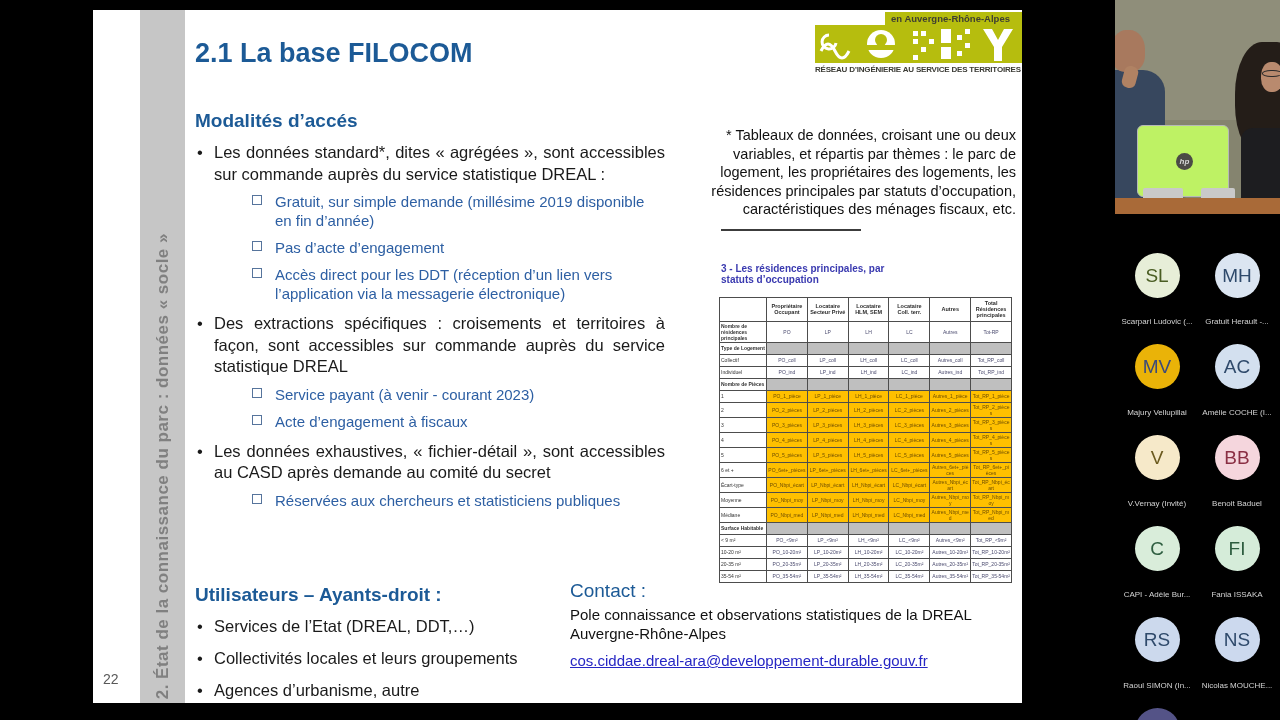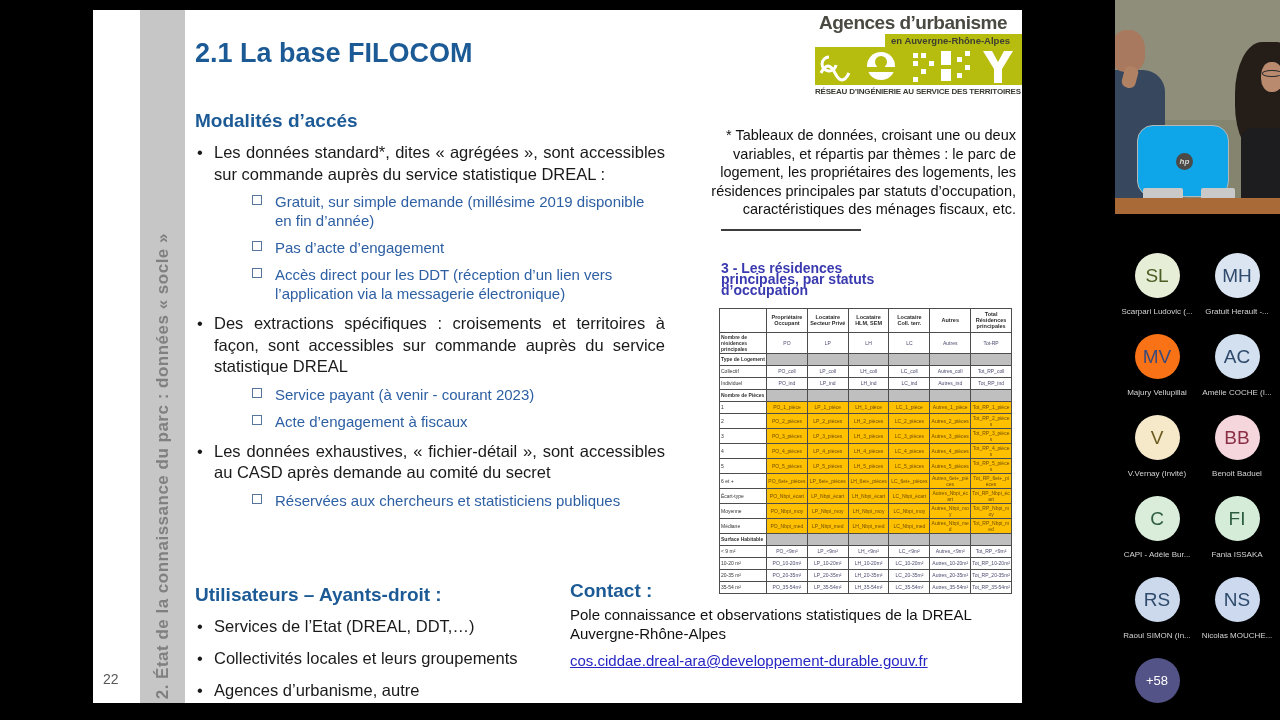--- a/index.html
+++ b/index.html
@@ -41,36 +41,36 @@
   .plain-bullets { list-style:none; }
   .plain-bullets li { position:relative; padding-left:19px; font-size:16.5px; line-height:21px;
                       color:#1a1a1a; margin-bottom:11px; }
   .plain-bullets li::before { content:"•"; position:absolute; left:2px; top:0; }
 
   
   .rightcol { position:absolute; left:608px; top:116px; width:315px; }
   .note { font-size:14.5px; line-height:18.5px; color:#111; text-align:right; }
   .caption-block { margin:10px 0 0 20px; }
   .caption-line { width:140px; border-top:2px solid #3c3c3c; margin-bottom:2px; }
-  .table-caption { font-size:14px; font-weight:bold; color:#3a3ab0; line-height:11px; width:170px;margin-top:32px; }
+  .table-caption { font-size:10px; font-weight:bold; color:#3a3ab0; line-height:11px; width:170px;margin-top:32px; }
 
   table.filocom { border-collapse:collapse; margin:12px 0 0 18px; width:293px; table-layout:fixed; }
   table.filocom th, table.filocom td { border:1px solid #4d4d4d; font-size:5px; line-height:6px;
         padding:1px; text-align:center; overflow-wrap:anywhere; color:#4a4a6e; height:12px; vertical-align:middle; }
   table.filocom col.rowhead { width:47px; }
   table.filocom thead th { font-size:5.5px; font-weight:bold; color:#2b2b2b; height:24px; }
   table.filocom .rowlabel { text-align:left; background:#fff; color:#333; }
   table.filocom .bold { font-weight:bold; }
   tr.section td { background:#bfbfbf; }
   tr.yellow td { background:#ffc000; color:#6e4d00; }
   tr.yellow td.rowlabel { background:#fff; color:#333; }
   tr.section td.rowlabel { background:#fff; }
 
   .contact { position:absolute; left:477px; top:570px; width:450px; }
-  .contact-heading { font-size:19px; font-weight:bold; color:#1c5a96; }
+  .contact-heading { font-size:19px; font-weight:normal; color:#1c5a96; }
   .contact-body { font-size:15px; line-height:19px; color:#111; margin-top:3px; }
   .contact-link { display:inline-block; font-size:15px; color:#2626c4; text-decoration:underline; margin-top:9px; }
 
   
   .video { position:absolute; left:1115px; top:0; width:165px; height:214px; background:#8f8e7a; overflow:hidden; }
   .wall-shade { position:absolute; left:0; top:120px; width:165px; height:94px; background:#85846f; }
   .person-left-body { position:absolute; left:-18px; top:70px; width:68px; height:130px;
         background:#37475e; border-radius:18px 22px 0 0; }
   .person-left-head { position:absolute; left:-4px; top:30px; width:34px; height:42px;
         background:#a8795e; border-radius:45% 45% 40% 40%; }
@@ -78,53 +78,52 @@
         background:#b08263; border-radius:6px; transform:rotate(15deg); }
   .person-right-hair { position:absolute; left:120px; top:42px; width:60px; height:115px;
         background:#241d18; border-radius:45% 30% 35% 45%; }
   .person-right-face { position:absolute; left:146px; top:62px; width:22px; height:30px;
         background:#b98a6e; border-radius:45%; }
   .person-right-glasses { position:absolute; left:147px; top:70px; width:20px; height:7px;
         border:1.5px solid #2b2b2b; border-radius:45%; background:transparent; }
   .person-right-body { position:absolute; left:126px; top:128px; width:54px; height:80px;
         background:#1d1d20; border-radius:12px 12px 0 0; }
   .laptop { position:absolute; left:22px; top:125px; width:92px; height:72px;
-        background:#0ea5e9; border-radius:16px; border:1px solid #b7b9b8; }
+        background:#bef264; border-radius:6px; border:1px solid #b7b9b8; }
   .hp-logo { position:absolute; left:38px; top:27px; width:17px; height:17px; border-radius:50%;
         background:#4b4a46; color:#d6d8d7; font-size:8px; font-weight:bold; font-style:italic;
         display:flex; align-items:center; justify-content:center; }
   .desk { position:absolute; left:0; top:198px; width:165px; height:16px; background:#a96a38; }
   .powerstrip { position:absolute; top:188px; height:12px; background:#c9c9c9; border-radius:2px; }
   .cables { position:absolute; left:0; top:150px; width:165px; height:64px; }
 
   
   .participants { position:absolute; left:1117px; top:253px; width:160px;
         display:grid; grid-template-columns:1fr 1fr; row-gap:18px; justify-items:center; align-items:start; }
   .ptile { display:flex; flex-direction:column; align-items:center; width:80px; }
   .avatar { width:45px; height:45px; border-radius:50%; display:flex; align-items:center;
             justify-content:center; font-size:19px; }
-  .pname { margin-top:9px; font-size:8px; color:#d4d4d4; white-space:nowrap; }
+  .pname { margin-top:19px; font-size:8px; color:#d4d4d4; white-space:nowrap; }
   .badge .avatar { font-size:13px; }
 </style>
 </head>
 <body>
 
 <div class="stage">
 
   <div class="slide">
     <div class="page-number">22</div>
 
     <div class="side-band">
       <div class="band-text">2. État de la connaissance du parc : données « socle »</div>
     </div>
 
     <div class="slide-title">2.1 La base FILOCOM</div>
 
     <div class="logo">
-      <div class="logo-title">Agences d’urbanisme</div>
       <div class="logo-region">en Auvergne-Rhône-Alpes</div>
       <div class="logo-art">
         <svg width="207" height="38" viewBox="0 0 207 38">
           <path d="M6,26 q7,-14 14,0 q7,14 14,0" fill="none" stroke="#fff" stroke-width="3"></path>
           <path d="M14,10 a7,7 0 1 0 7,8" fill="none" stroke="#fff" stroke-width="3"></path>
           <circle cx="66" cy="19" r="14" fill="#fff"></circle>
           <circle cx="66" cy="15" r="6" fill="#b6bd0e"></circle>
           <rect x="52" y="20" width="28" height="5" fill="#b6bd0e"></rect>
           <rect x="98" y="6" width="5" height="5" fill="#fff"></rect>
             <rect x="106" y="6" width="5" height="5" fill="#fff"></rect>
@@ -424,21 +423,21 @@
   <div class="participants" id="participants">
       <div class="ptile">
         <div class="avatar" style="background: rgb(231, 238, 216); color: rgb(74, 93, 35);">SL</div>
         <div class="pname">Scarpari Ludovic (...</div>
       </div>
       <div class="ptile">
         <div class="avatar" style="background: rgb(219, 229, 241); color: rgb(47, 74, 107);">MH</div>
         <div class="pname">Gratuit Herault -...</div>
       </div>
       <div class="ptile">
-        <div class="avatar" style="background: #f97316; color: rgb(59, 74, 122);">MV</div>
+        <div class="avatar" style="background: #eab308; color: rgb(59, 74, 122);">MV</div>
         <div class="pname">Majury Vellupillai</div>
       </div>
       <div class="ptile">
         <div class="avatar" style="background: rgb(211, 224, 239); color: rgb(47, 74, 107);">AC</div>
         <div class="pname">Amélie COCHE (I...</div>
       </div>
       <div class="ptile">
         <div class="avatar" style="background: rgb(246, 233, 201); color: rgb(107, 90, 30);">V</div>
         <div class="pname">V.Vernay (Invité)</div>
       </div>

